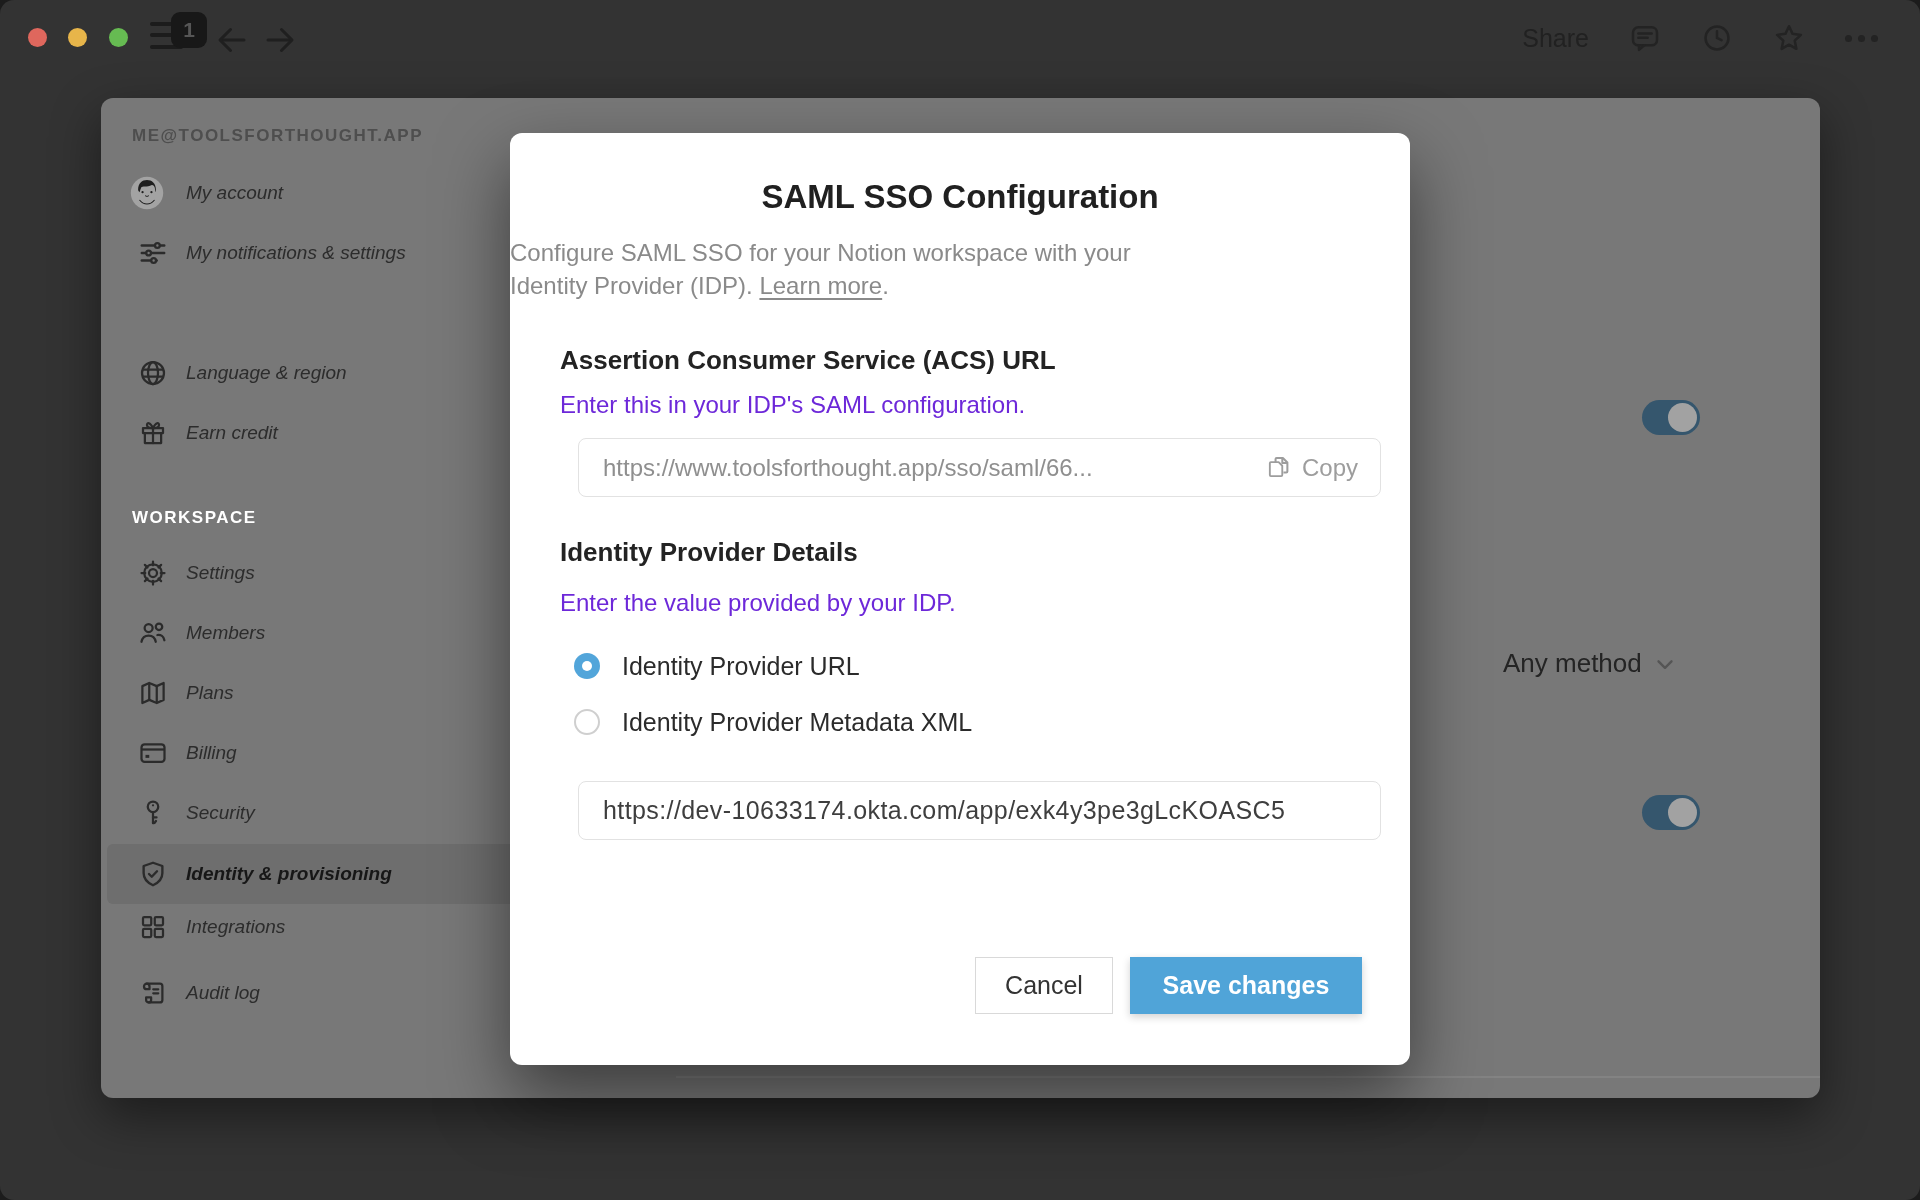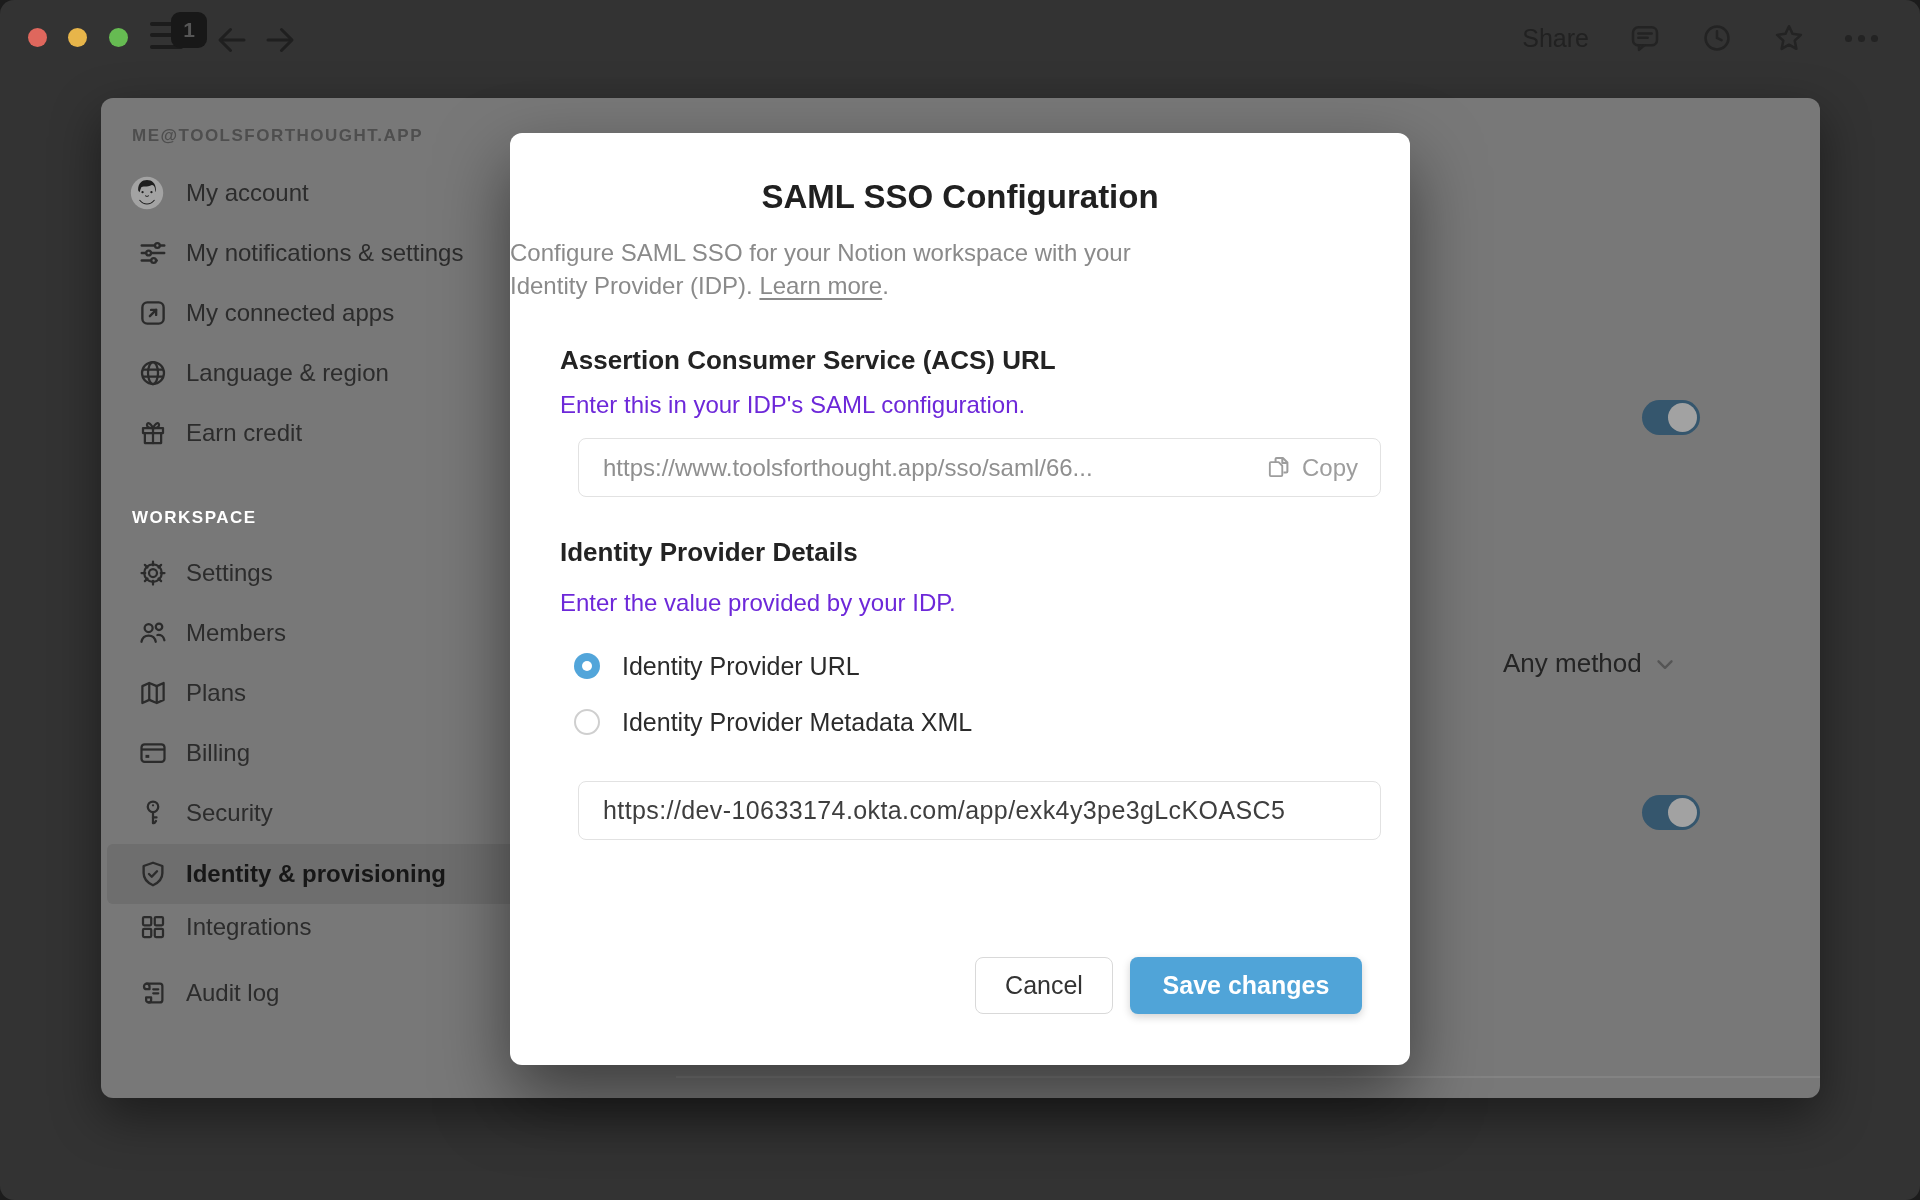--- a/index.html
+++ b/index.html
@@ -22,21 +22,21 @@
   .share-label { font-size:25px; font-weight:500; color:#212121; }
   .tb-icon { width:32px; height:32px; color:#232323; }
   .more-dots { display:flex; gap:6px; align-items:center; }
   .more-dots i { width:7px; height:7px; border-radius:50%; background:#232323; }
 
   
   .panel { position:absolute; left:101px; top:98px; width:1719px; height:1000px; background:#787878; border-radius:12px; box-shadow:0 18px 50px rgba(0,0,0,0.45); }
   .acct-header { position:absolute; left:31px; top:28px; font-size:17px; font-weight:600; letter-spacing:1.5px; color:#4e4e4e; }
   .side-row { position:absolute; left:0; width:420px; height:60px; display:flex; align-items:center; }
   .side-row .icon { position:absolute; left:35px; width:34px; height:34px; color:#2b2b2b; display:flex; align-items:center; justify-content:center; }
-  .side-row .lbl { position:absolute; left:85px; font-size:24px; color:#2c2c2c; white-space:nowrap; }
+  .side-row .lbl { position:absolute; left:85px; font-size:19px; color:#2c2c2c; white-space:nowrap;font-style:italic; }
   .side-row.active { background:#6e6e6e; border-radius:6px; left:6px; width:414px; }
   .side-row.active .icon { left:29px; }
   .side-row.active .lbl { left:79px; font-weight:700; color:#171717; }
   .ws-header { position:absolute; left:31px; top:410px; font-size:17px; font-weight:600; letter-spacing:1.5px; color:#ffffff; }
   .avatar-wrap { position:absolute; left:31px; width:42px; height:42px; }
 
   
   .toggle { position:absolute; width:58px; height:35px; border-radius:18px; background:#35566d; }
   .toggle .knob { position:absolute; right:3px; top:3px; width:29px; height:29px; border-radius:50%; background:#a2a2a2; }
   .toggle-1 { left:1541px; top:302px; }
@@ -64,21 +64,21 @@
   .copy-btn { flex:0 0 auto; display:flex; align-items:center; gap:9px; padding-right:22px; color:#9d9d9d; font-size:24px; cursor:pointer; }
   .copy-btn svg { width:27px; height:27px; }
   .radio-row { position:absolute; left:50px; height:32px; display:flex; align-items:center; }
   .radio-row .radio { width:26px; height:26px; border-radius:50%; margin-left:14px; flex:0 0 auto; }
   .radio.on { background:#52a5da; position:relative; }
   .radio.on::after { content:""; position:absolute; left:8px; top:8px; width:10px; height:10px; border-radius:50%; background:#ffffff; }
   .radio.off { background:#ffffff; border:2px solid #cfcfcf; }
   .radio-row .r-lbl { margin-left:22px; font-size:25px; font-weight:500; color:#2b2b2b; white-space:nowrap; }
   .row-1 { top:517px; }
   .row-2 { top:573px; }
-  .btn { position:absolute; top:824px; height:57px; border-radius:8px; font-family:inherit; font-size:25px; cursor:pointer; }
+  .btn { position:absolute; top:824px; height:57px; border-radius:0; font-family:inherit; font-size:25px; cursor:pointer; }
   .btn-cancel { left:465px; width:138px; background:#ffffff; border:1.5px solid #d9d9d9; color:#333333; }
   .btn-save { left:620px; width:232px; background:#50a4d8; border:none; color:#ffffff; font-weight:700; box-shadow:0 3px 8px rgba(0,0,0,0.18); }
   svg { display:block; }
 </style>
 </head>
 <body>
 
 <div class="app">
 
   <div class="titlebar">
@@ -159,30 +159,20 @@
             <circle cx="15.5" cy="6" r="1.9" fill="#787878"></circle>
             <path d="M3 12h18"></path>
             <circle cx="8.5" cy="12" r="1.9" fill="#787878"></circle>
             <path d="M3 18h12"></path>
             <circle cx="12.5" cy="18" r="1.9" fill="#787878"></circle>
           </svg>
       </span>
       <span class="lbl">My notifications &amp; settings</span>
     </div>
 
-    <div class="side-row" style="top:185px;">
-      <span class="icon">
-        <svg viewBox="0 0 24 24" width="30" height="30" fill="none" stroke="currentColor" stroke-width="1.9" stroke-linecap="round" stroke-linejoin="round">
-            <rect x="3.5" y="3.5" width="17" height="17" rx="4"></rect>
-            <path d="M9.5 14.5l5-5"></path>
-            <path d="M10.5 9.5h4v4"></path>
-          </svg>
-      </span>
-      <span class="lbl">My connected apps</span>
-    </div>
 
     <div class="side-row" style="top:245px;">
       <span class="icon">
         <svg viewBox="0 0 24 24" width="30" height="30" fill="none" stroke="currentColor" stroke-width="1.8">
             <circle cx="12" cy="12" r="8.8"></circle>
             <ellipse cx="12" cy="12" rx="4" ry="8.8"></ellipse>
             <path d="M3.5 9.2h17M3.5 14.8h17"></path>
           </svg>
       </span>
       <span class="lbl">Language &amp; region</span>

